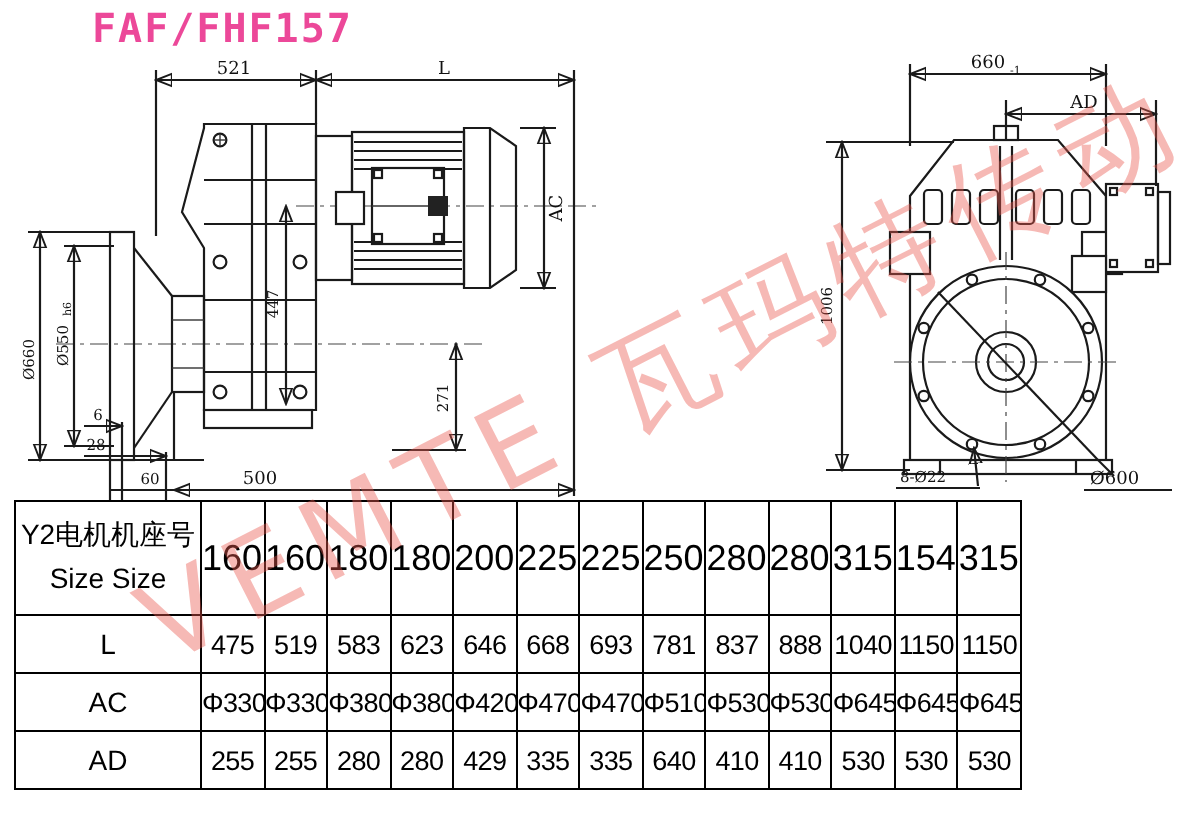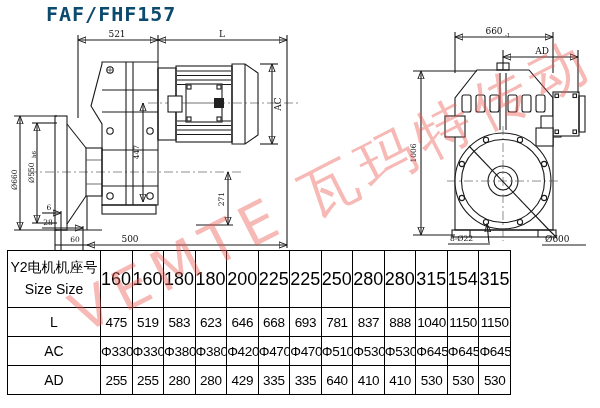--- a/index.html
+++ b/index.html
@@ -1,19 +1,19 @@
 <!DOCTYPE html>
 <html><head>
 <meta charset="utf-8">
 <style>
   html,body{margin:0;padding:0;background:#fff;}
   .canvas{position:relative;width:600px;height:408px;background:#fff;overflow:hidden;
           font-family:"Liberation Sans",sans-serif;}
   .title{position:absolute;left:46px;top:2px;font-family:"DejaVu Sans Mono",monospace;
-         font-weight:700;font-size:20px;letter-spacing:1px;color:#0c4a6e;}
+         font-weight:700;font-size:20px;letter-spacing:1px;color:#ec4899;}
   .drawing{position:absolute;left:0;top:25px;width:600px;height:225px;}
   .drawing path,.drawing line,.drawing rect,.drawing polygon,.drawing circle{
          fill:none;stroke:#1a1a1a;stroke-width:1.1;}
   .drawing .thin{stroke:#333;stroke-width:0.7;}
   .drawing .cl{stroke:#444;stroke-width:0.6;stroke-dasharray:9 3 2 3;}
   .drawing .fillw{fill:#fff;}
   .drawing .filld{fill:#222;stroke:none;}
   .drawing text{font-family:"DejaVu Serif",serif;font-size:9px;fill:#111;stroke:none;}
   .drawing text.sm{font-size:7.5px;}
   .drawing text.xs{font-size:5.5px;}

